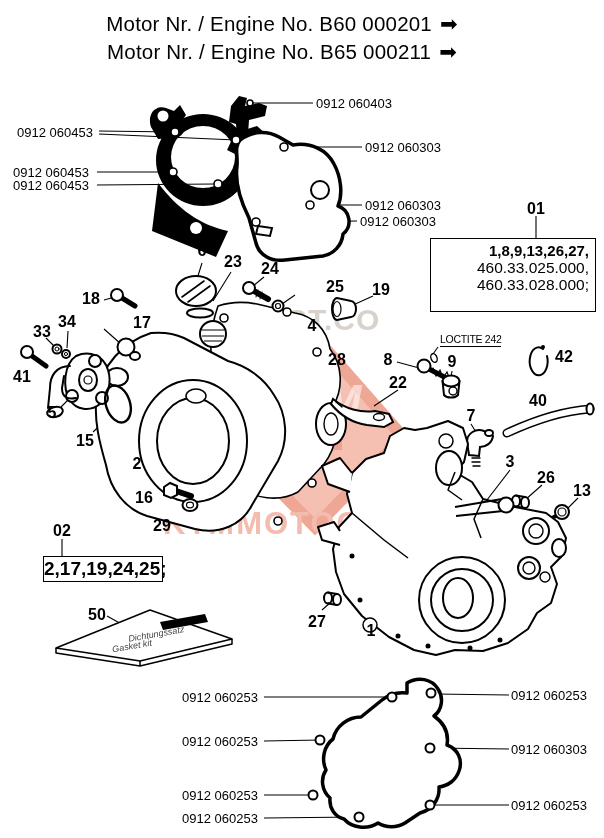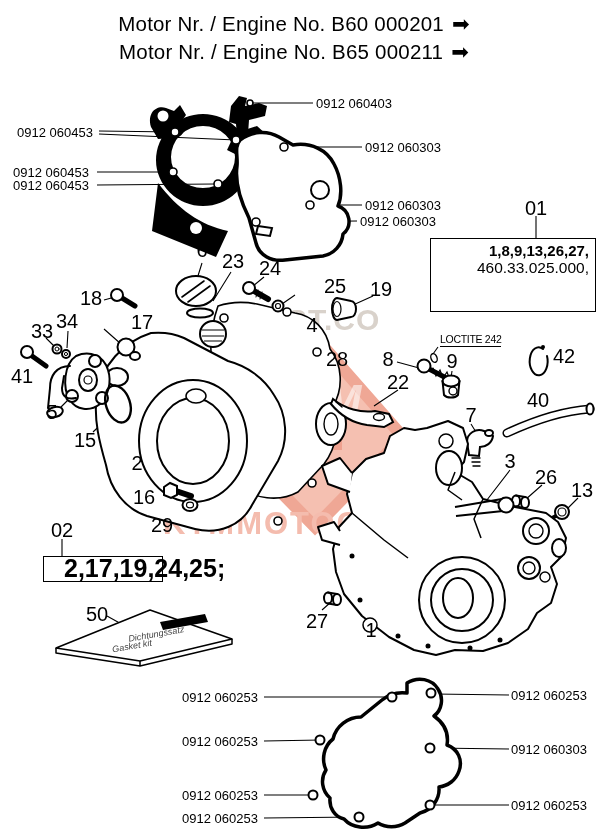--- a/index.html
+++ b/index.html
@@ -2,36 +2,36 @@
 <html><head>
 <meta charset="utf-8">
 <style>
   html,body{margin:0;padding:0;background:#fff;}
   #stage{position:relative;width:604px;height:838px;background:#fff;overflow:hidden;
          font-family:"Liberation Sans","DejaVu Sans",sans-serif;color:#000;}
   #stage *{box-sizing:border-box;}
   .layer{position:absolute;left:0;top:0;width:604px;height:838px;}
   svg{display:block;}
   
-  .title-line{position:absolute;left:12px;width:564px;text-align:center;font-size:20.5px;
+  .title-line{position:absolute;left:0;width:564px;text-align:center;font-size:20.5px;
               letter-spacing:0.2px;white-space:nowrap;}
   .title-arrow{font-size:21px;margin-left:8px;font-family:"DejaVu Sans",sans-serif;}
   
   .lbl{position:absolute;font-size:13px;white-space:nowrap;line-height:15px;}
   
-  .co{position:absolute;font-size:20px;font-weight:normal;white-space:nowrap;
+  .co{position:absolute;font-size:16px;font-weight:bold;white-space:nowrap;
       transform:translateX(-50%);line-height:21px;}
   
   .refbox{position:absolute;border:1.7px solid #000;background:#fff;}
   #box01{left:430px;top:238px;width:166px;height:74px;text-align:right;
          padding:3px 6px 0 0;font-size:15.5px;line-height:17px;white-space:nowrap;}
   #box01 .b1{font-weight:bold;font-size:15px;}
   #box01 .plus{font-weight:bold;}
   #box02{left:43px;top:556px;width:120px;height:26px;text-align:center;
-         font-size:25px;font-weight:bold;line-height:23px;padding-left:20px;}
+         font-size:19px;font-weight:bold;line-height:23px;}
   
   .loctite{position:absolute;left:440px;top:333px;font-size:10.5px;letter-spacing:-0.3px;
            border-bottom:1px solid #000;padding-bottom:1px;white-space:nowrap;}
   .kitline{position:absolute;font-style:italic;font-size:9px;color:#444;
            transform:rotate(-10deg);white-space:nowrap;}
   
   .wm-site{position:absolute;left:219px;top:303px;font-size:30px;font-weight:bold;
            color:#d9d2cb;letter-spacing:1px;white-space:nowrap;}
   .wm-big{position:absolute;left:163px;top:506px;font-size:31px;font-weight:bold;
           color:#f4bcae;letter-spacing:2px;white-space:nowrap;}
@@ -323,20 +323,21 @@
     <div class="co" style="left:144px;top:487px;">16</div>
     <div class="co" style="left:162px;top:515px;">29</div>
     <div class="co" style="left:317px;top:611px;">27</div>
     <div class="co" style="left:371px;top:620px;">1</div>
     <div class="co" style="left:97px;top:604px;">50</div>
 
     <div class="co" style="left:536px;top:198px;">01</div>
     <div class="refbox" id="box01">
       <div class="b1">1,8,9,13,26,27,</div>
       <div>460.33.025.000,</div>
+      <div>460.33.028.000;</div>
     </div>
 
     <div class="co" style="left:62px;top:520px;">02</div>
     <div class="refbox" id="box02">2,17,19,24,25;</div>
 
     <div class="loctite">LOCTITE 242</div>
 
     <div class="kitline" style="left:128px;top:629px;">Dichtungssatz</div>
     <div class="kitline" style="left:112px;top:641px;">Gasket kit</div>
   </div>

